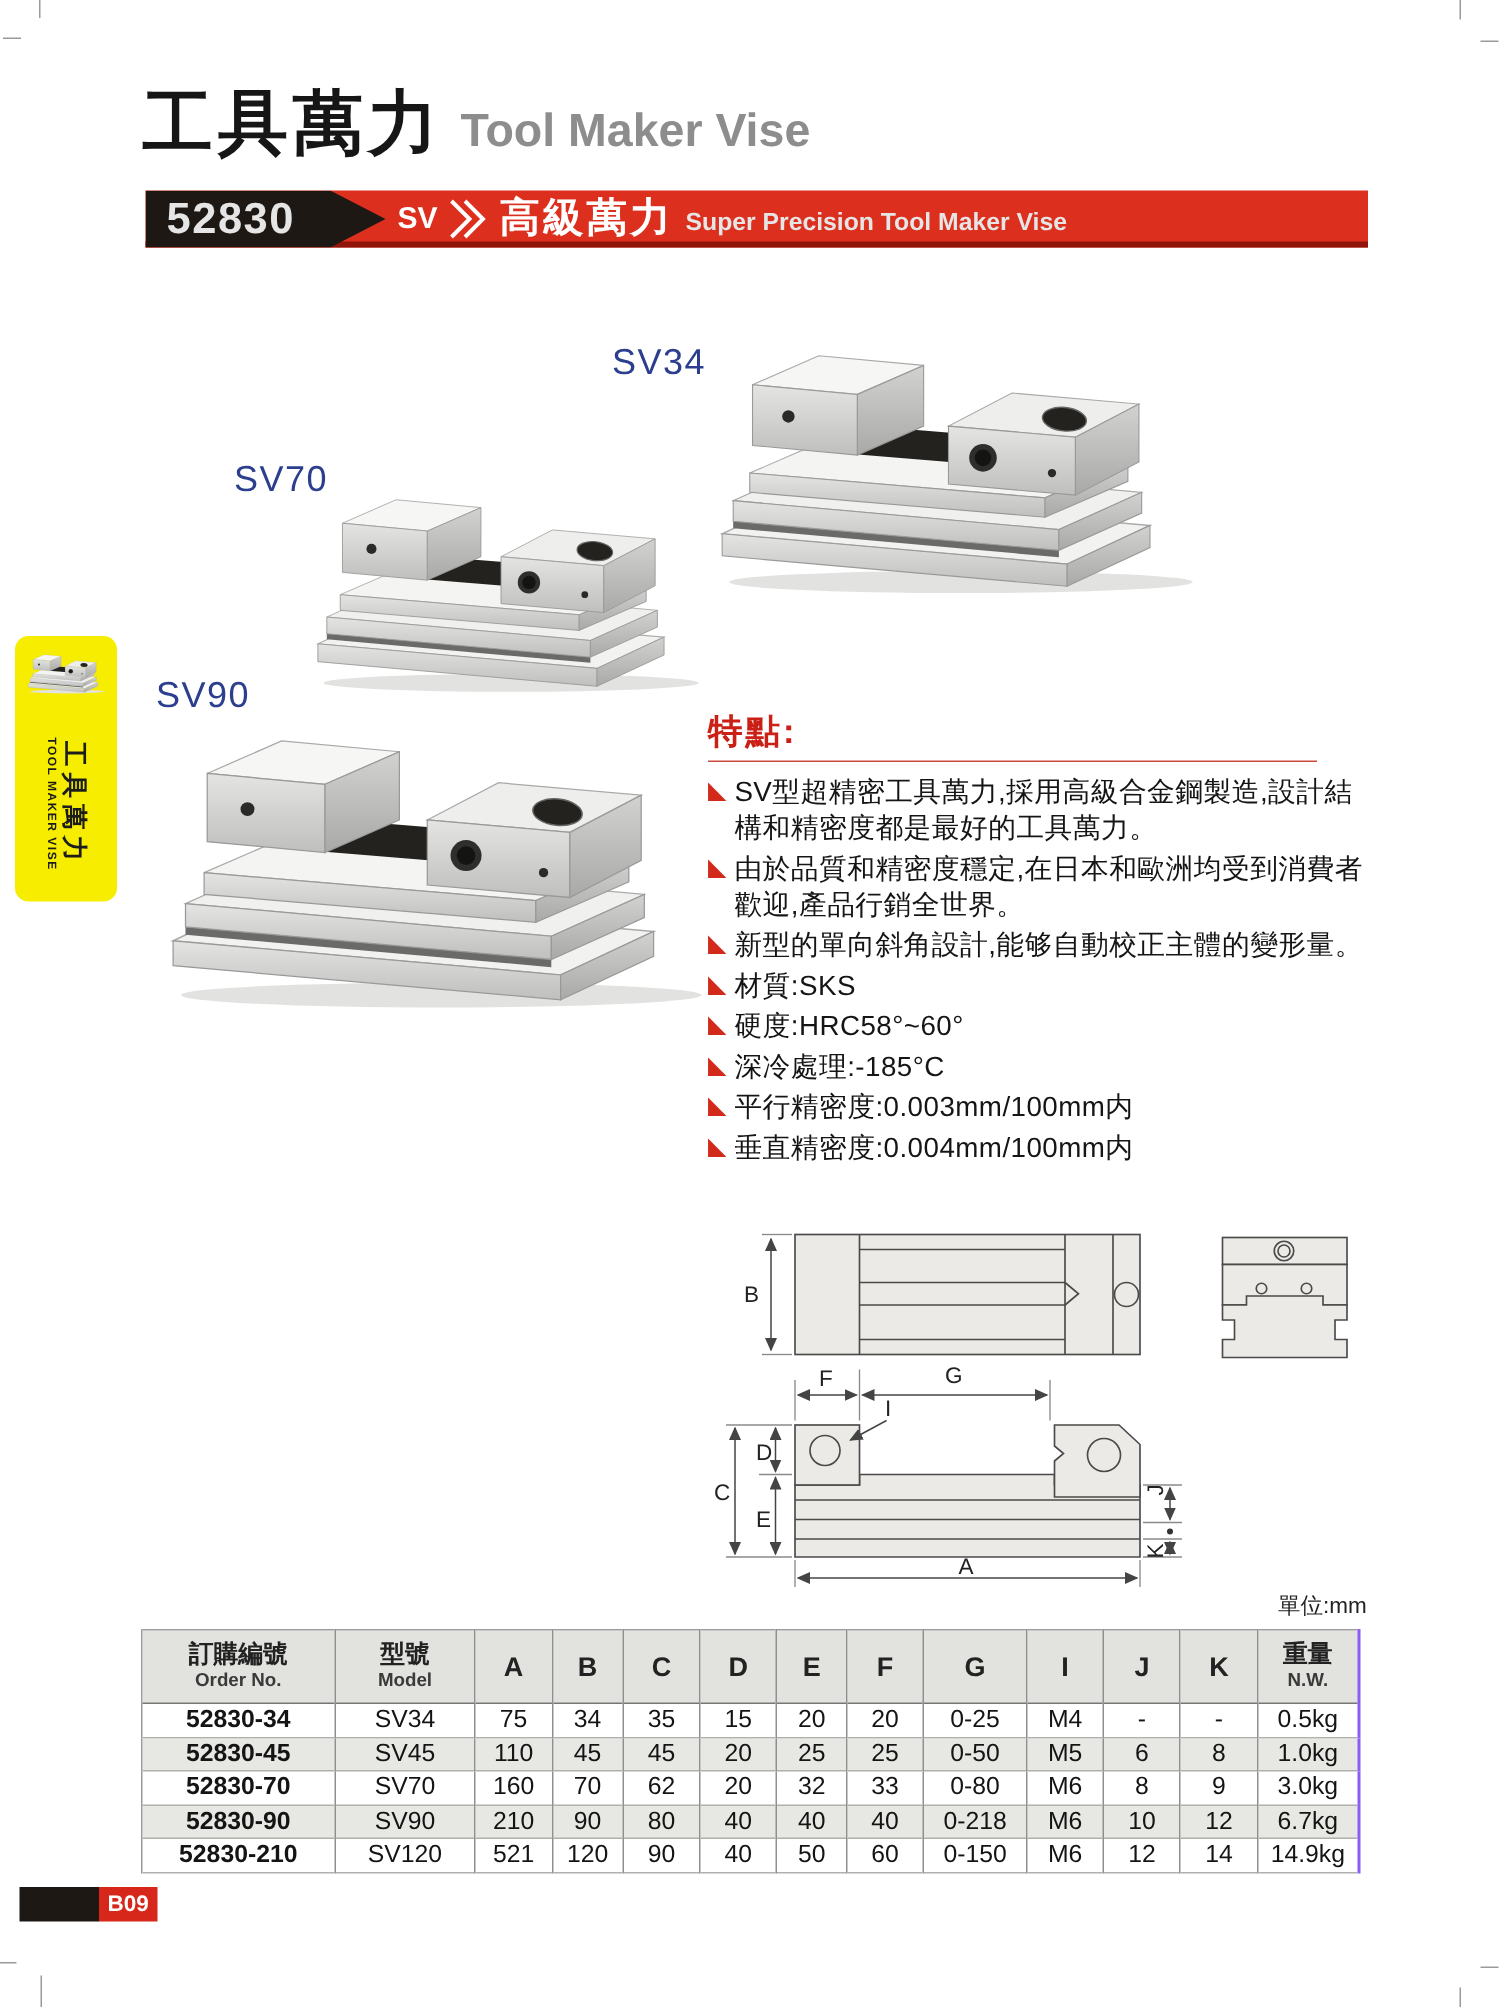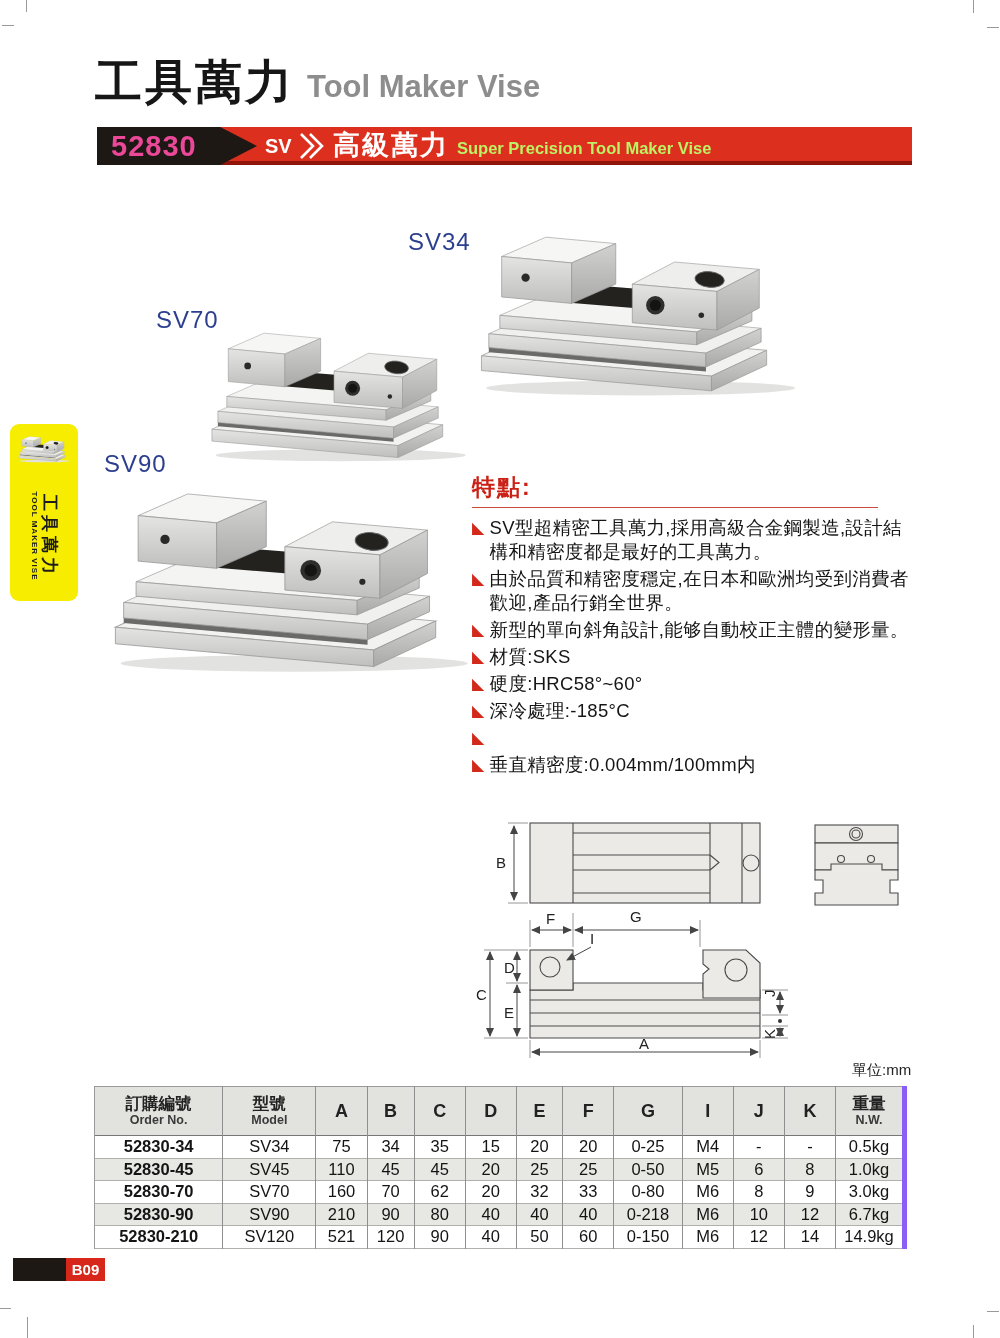--- a/index.html
+++ b/index.html
@@ -14,25 +14,25 @@
   .title-row{left:95px;top:58px;display:flex;align-items:flex-end;}
   .title-zh{font-size:47px;font-weight:bold;color:#161616;letter-spacing:3px;line-height:1;}
   .title-en{font-size:31px;font-weight:bold;color:#8d8d8d;margin-left:12px;line-height:1;padding-bottom:3px;}
 
   
   .banner{left:97px;top:127px;width:815px;height:38px;background:#dd2f1e;}
   .banner .strip{position:absolute;left:0;bottom:0;width:100%;height:4px;background:#8f150b;}
   .b-code{position:absolute;left:0;top:0;width:160px;height:38px;background:#1d1814;
           clip-path:polygon(0 0,77% 0,100% 50%,77% 100%,0 100%);
           display:flex;align-items:center;justify-content:flex-start;padding-left:14px;box-sizing:border-box;}
-  .b-code span{color:#ec4899;font-size:29px;font-weight:bold;letter-spacing:1px;}
+  .b-code span{color:#e5e5e5;font-size:29px;font-weight:bold;letter-spacing:1px;}
   .b-sv{position:absolute;left:168px;top:0;height:38px;line-height:38px;color:#fff;font-size:20px;font-weight:bold;}
   .b-chev{position:absolute;left:200px;top:4px;}
   .b-zh{position:absolute;left:236px;top:0;height:38px;line-height:36px;color:#fff;font-size:27px;font-weight:bold;letter-spacing:2px;}
-  .b-en{position:absolute;left:360px;top:0;height:38px;line-height:42px;color:#bef264;font-size:16.5px;font-weight:bold;}
+  .b-en{position:absolute;left:360px;top:0;height:38px;line-height:42px;color:#e5e5e5;font-size:16.5px;font-weight:bold;}
 
   
   .plabel{font-size:24px;color:#2b3f8e;letter-spacing:1px;}
 
   
   .tab{left:10px;top:424px;width:68px;height:177px;background:#f6ed00;border-radius:9px;}
   .tab-icon{position:absolute;left:7px;top:8px;}
   .tab-text{position:absolute;left:34px;top:112px;transform:translate(-50%,-50%) rotate(90deg);
             display:flex;flex-direction:column;align-items:center;white-space:nowrap;}
   .tab-zh{font-size:17px;font-weight:bold;color:#1c1c1c;letter-spacing:4px;line-height:1.1;}
@@ -48,21 +48,21 @@
 
   
   .drawing{left:470px;top:800px;}
   .unit{left:852px;top:1061px;font-size:15px;color:#222;}
 
   
   .table-wrap{left:94px;top:1086px;width:813px;}
   table{border-collapse:collapse;width:100%;table-layout:fixed;}
   th,td{border-left:1px solid #8f8f8f;text-align:center;padding:0;overflow:hidden;}
   th:first-child,td:first-child{border-left:1px solid #9a9a9a;}
-  th:last-child,td:last-child{border-right:5px solid #8b5cf6;}
+  th:last-child,td:last-child{border-right:2px solid #8b5cf6;}
   thead tr{background:#e2e2de;height:49px;border-top:1px solid #9a9a9a;border-bottom:1px solid #777;}
   tbody tr{height:22.5px;border-bottom:1px solid #b0b0ac;}
   tbody tr:nth-child(even){background:#e7e7e3;}
   .h-zh{display:block;font-size:16.5px;color:#222;line-height:1.15;}
   .h-en{display:block;font-size:12.5px;color:#3a3a3a;line-height:1.15;}
   .h-letter{font-size:18px;font-weight:bold;color:#222;}
   td{font-size:16.5px;color:#141414;}
   td.c-order{font-weight:bold;margin-left:16px;}
   th:nth-child(1){width:16%}th:nth-child(2){width:11.6%}th:nth-child(3){width:6.3%}
   th:nth-child(4){width:5.8%}th:nth-child(5){width:6.3%}th:nth-child(6){width:6.3%}
@@ -202,20 +202,21 @@
         <li>
           <span class="f-tri">◣</span>
           <span>硬度:HRC58°~60°</span>
         </li>
         <li>
           <span class="f-tri">◣</span>
           <span>深冷處理:-185°C</span>
         </li>
         <li>
           <span class="f-tri">◣</span>
+          <span>平行精密度:0.003mm/100mm内</span>
         </li>
         <li>
           <span class="f-tri">◣</span>
           <span>垂直精密度:0.004mm/100mm内</span>
         </li>
       </ul>
   </div>
 
   <div class="abs drawing">
     <svg width="520" height="272" viewBox="0 0 520 272">

